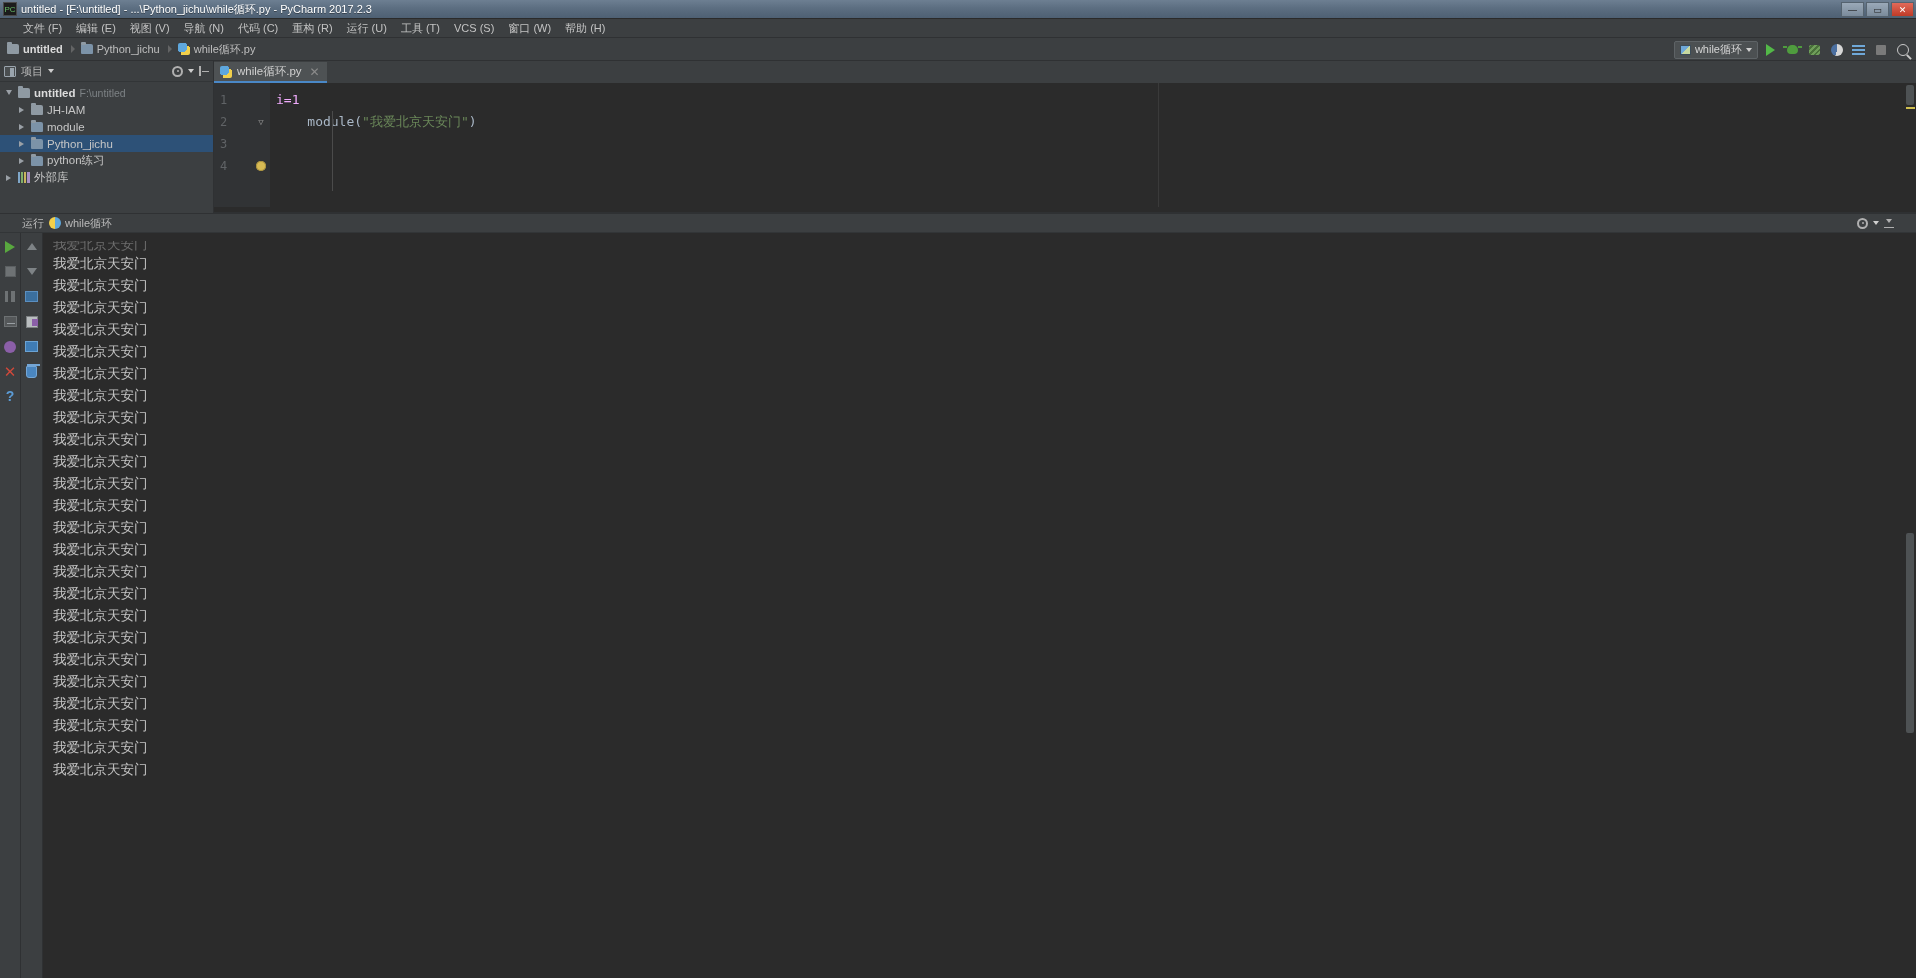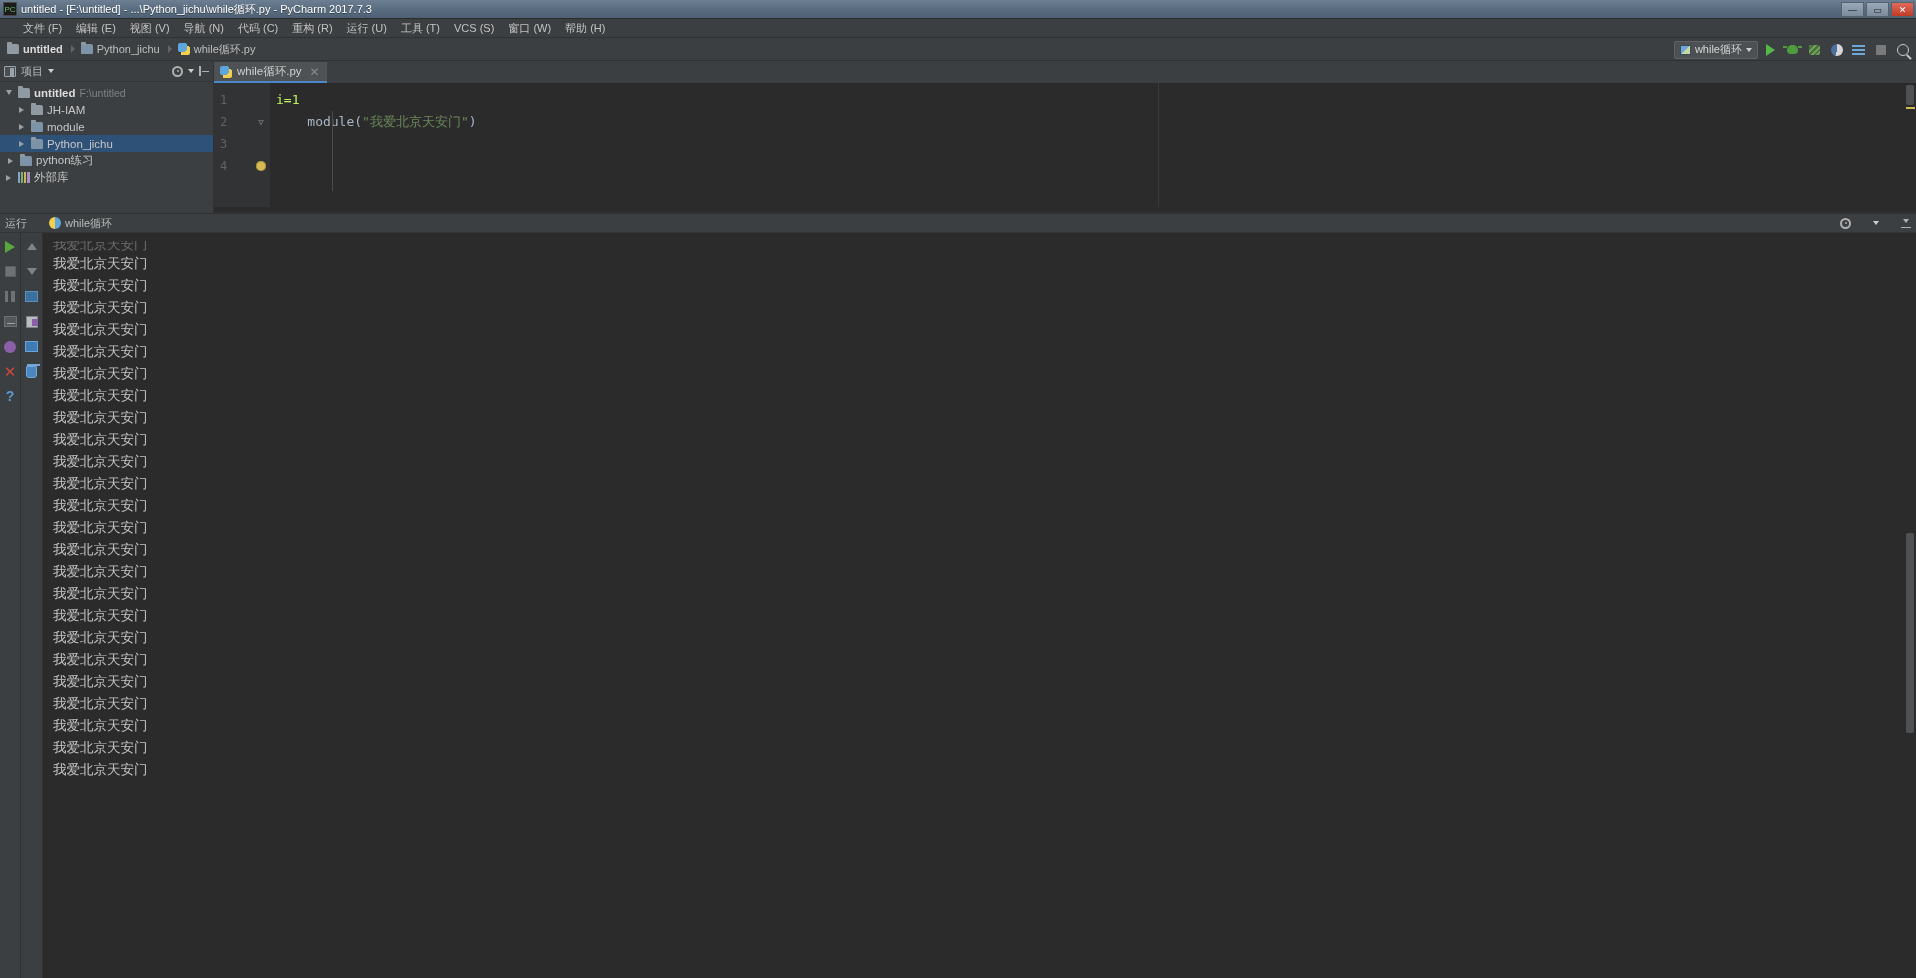--- a/index.html
+++ b/index.html
@@ -156,34 +156,34 @@
          background:#d8bb54; box-shadow:0 0 0 1px #a8913f inset;}
   #codetext {
     flex: 1; padding-top: 6px; position: relative;
     font-family: "DejaVu Sans Mono", monospace; font-size: 13px;
   }
   .cline { height: 22px; line-height: 22px; white-space: pre; padding-left: 6px; }
   .kw { color: #cc7832; }
   .num { color: #6897bb; }
   .fn { color: #a9b7c6; }
   .str { color: #6a8759; }
-  .pl { color: #bef264; }
+  .pl { color: #f0abfc; }
   .punct { color: #a9b7c6; }
   .squig { border-bottom: 2px dotted #8a8a5a; }
   #indentguide { position:absolute; left:62px; top:28px; width:1px; height:80px; background:#4b4b4b; }
   #rightmargin { position: absolute; left: 944px; top: 0; bottom: 0; width: 1px; background: #3a3a3a; }
   #editorScroll { position:absolute; right:0; top:0; width:12px; bottom:0; background:#2b2b2b; }
   #editorScroll .thumb{position:absolute;right:2px;top:2px;width:8px;height:20px;background:#4e5254;border-radius:2px;}
   #editorScroll .mark{position:absolute;right:1px;width:9px;height:2px;background:#d0c050;}
   #editorBottom { height: 6px; background: #2b2b2b; border-bottom:1px solid #2f3133; }
 
   
   #runwin { height: 100%; display: flex; flex-direction: column; background:#3c3f41; }
   #runhdr {
-    height: 20px; display: flex; align-items: center; gap: 22px; padding: 0 5px;
+    height: 20px; display: flex; align-items: center; gap: 5px; padding: 0 22px;
     font-size: 11px; color: #bbbbbb; border-top:1px solid #2f3133; border-bottom: 1px solid #323537;
     position: relative;
   }
   #runhdr .spacer{flex:1;}
   .run-tab{display:flex;align-items:center;gap:4px;}
   .runglobe{width:12px;height:12px;border-radius:50%;
      background: conic-gradient(#5ea7dd 0 50%, #f2d04b 50% 100%);}
   .hidebtn{width:10px;height:10px;position:relative;}
   .hidebtn::before{content:'';position:absolute;left:2px;top:1px;border-left:3px solid transparent;border-right:3px solid transparent;border-top:4px solid #b0b0b0;}
   .hidebtn::after{content:'';position:absolute;left:0;bottom:0;width:10px;height:1.5px;background:#b0b0b0;}
@@ -224,21 +224,21 @@
   #console .oline { height: 22px; line-height: 22px; white-space: pre; }
   #console .partial { color: #c5c5c5; }
   #conScroll{position:absolute;right:0;top:0;bottom:0;width:12px;background:#2b2b2b;}
   #conScroll .thumb{position:absolute;right:2px;top:300px;width:8px;height:200px;background:#4e5254;border-radius:2px;}
 </style>
 </head>
 <body>
 
 <div id="titlebar">
   <div class="app-ico">PC</div>
-  <div class="title-text">untitled - [F:\untitled] - ...\Python_jichu\while循环.py - PyCharm 2017.7.3</div>
+  <div class="title-text">untitled - [F:\untitled] - ...\Python_jichu\while循环.py - PyCharm 2017.2.3</div>
   <div id="winbtns">
     <div class="wb">—</div>
     <div class="wb">▭</div>
     <div class="wb close">✕</div>
   </div>
 </div>
 
 <div id="menubar">
   <div class="mi">文件 (F)</div>
   <div class="mi">编辑 (E)</div>
@@ -334,21 +334,21 @@
         <span class="fldr-ico mod"></span>
         <span class="tlabel">module</span>
       </div>
       <div class="trow sel" style="padding-left:16px">
         <span class="tw">
             <span class="arrow-r"></span>
           </span>
         <span class="fldr-ico mod"></span>
         <span class="tlabel">Python_jichu</span>
       </div>
-      <div class="trow" style="padding-left:5px">
+      <div class="trow" style="padding-left:16px">
         <span class="tw">
             <span class="arrow-r"></span>
           </span>
         <span class="fldr-ico mod"></span>
         <span class="tlabel">python练习</span>
       </div>
       <div class="trow" style="padding-left:3px">
         <span class="tw">
             <span class="arrow-r"></span>
           </span>

